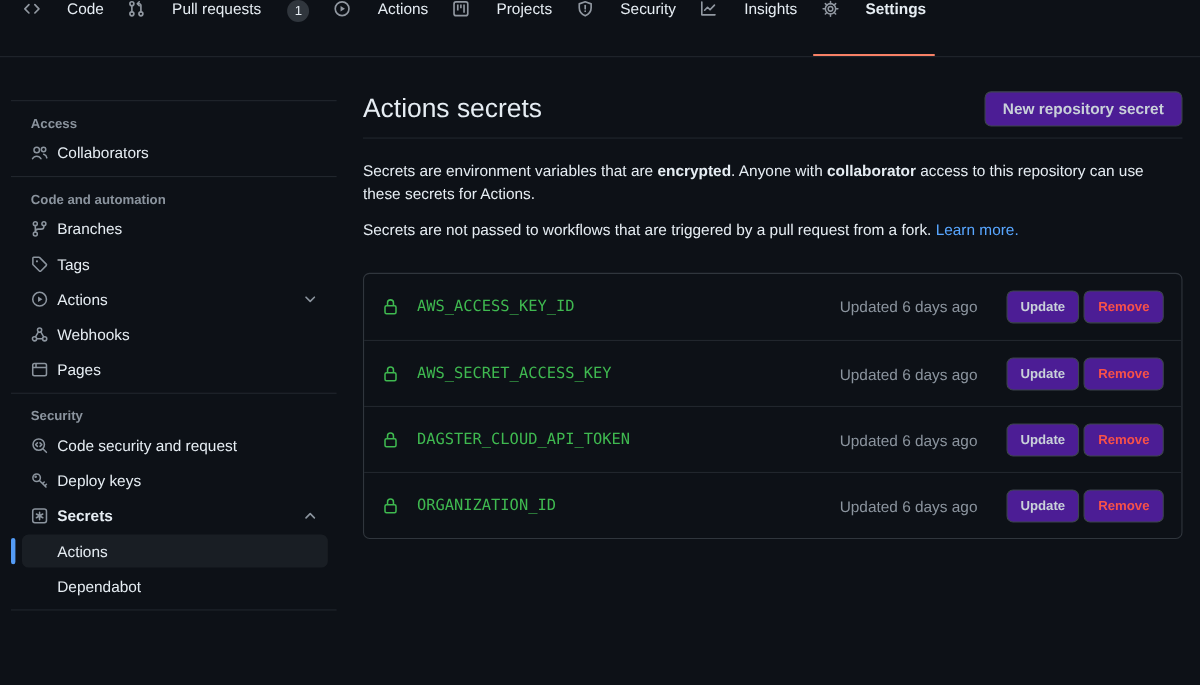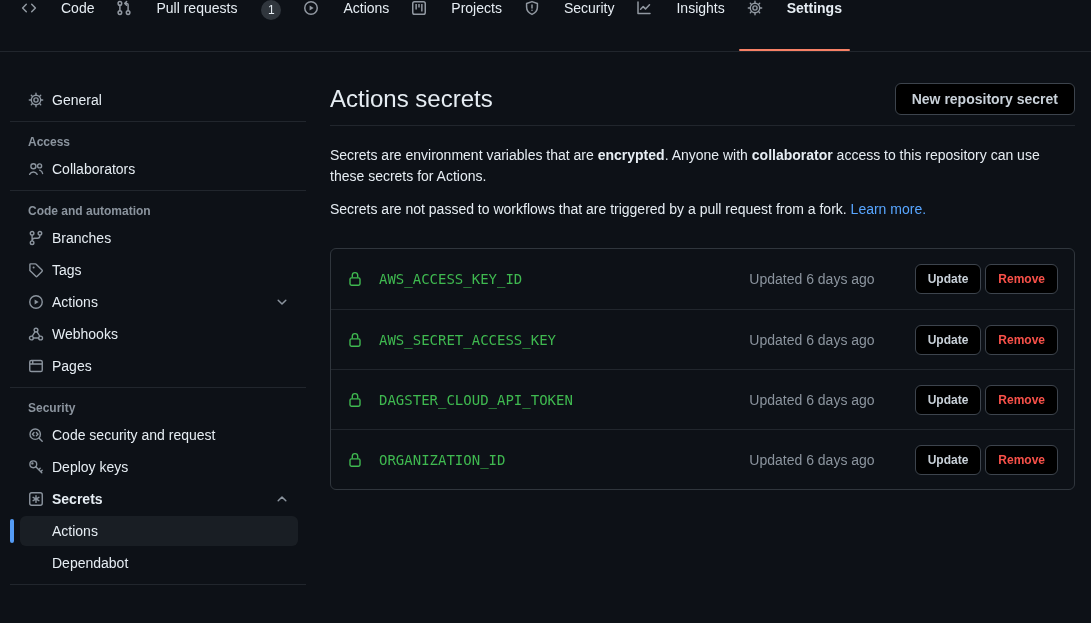--- a/index.html
+++ b/index.html
@@ -107,21 +107,21 @@
     align-items:center;
     justify-content:space-between;
     padding-bottom:10px;
     border-bottom:1px solid #21262d;
   }
   .page-title { font-size:24px; font-weight:400; line-height:32px; color:#e6edf3; }
   .btn {
     display:inline-flex;
     align-items:center;
     justify-content:center;
-    background:#000000;
+    background:#4c1d95;
     border:1px solid #3d444d;
     border-radius:6px;
     color:#c9d1d9;
     font-family:"Liberation Sans", sans-serif;
     font-weight:700;
     cursor:pointer;
   }
   .btn-primary-size { height:32px; padding:0 16px; font-size:14px; }
   .btn-sm { height:30px; padding:0 12px; font-size:12px; }
   .btn-danger { color:#f85149; }
@@ -144,21 +144,21 @@
   }
   .secret-row + .secret-row { border-top:1px solid #21262d; }
   .secret-row svg { color:#3fb950; flex:none; }
   .secret-name {
     font-family:"DejaVu Sans Mono", monospace;
     font-size:14px;
     color:#3fb950;
     margin-left:16px;
   }
   .row-spacer { flex:1; }
-  .updated { color:#8b949e; margin-right:40px; }
+  .updated { color:#8b949e; margin-right:26px; }
   .row-btns { display:flex; gap:4px; }
 </style>
 </head>
 <body>
 
 <header class="repo-nav">
   <div class="nav-tab">
     <svg width="16" height="16" viewBox="0 0 16 16" fill="none">
         <path d="M5.3 4.2 1.6 8l3.7 3.8M10.7 4.2 14.4 8l-3.7 3.8" stroke="currentColor" stroke-width="1.5" stroke-linecap="round" stroke-linejoin="round"></path>
       </svg>
@@ -211,28 +211,20 @@
         <circle cx="8" cy="8" r="4.7"></circle>
         <path d="M8 1.3v2M8 12.7v2M1.3 8h2M12.7 8h2M3.3 3.3l1.4 1.4M11.3 4.7l1.4-1.4M3.3 12.7l1.4-1.4M11.3 11.3l1.4 1.4"></path>
       </svg>
     <span>Settings</span>
   </div>
 </header>
 
 <div class="layout">
   <aside class="sidebar">
 
-    <div class="side-item">
-      <svg width="16" height="16" viewBox="0 0 16 16" fill="none" stroke="currentColor" stroke-width="1.4" stroke-linecap="round">
-          <circle cx="8" cy="8" r="2.1"></circle>
-          <circle cx="8" cy="8" r="4.7"></circle>
-          <path d="M8 1.3v2M8 12.7v2M1.3 8h2M12.7 8h2M3.3 3.3l1.4 1.4M11.3 4.7l1.4-1.4M3.3 12.7l1.4-1.4M11.3 11.3l1.4 1.4"></path>
-        </svg>
-      <span>General</span>
-    </div>
 
     <hr class="side-divider">
     <div class="section-title">Access</div>
 
     <div class="side-item">
       <svg width="16" height="16" viewBox="0 0 16 16" fill="none" stroke="currentColor" stroke-width="1.4" stroke-linecap="round">
           <circle cx="5.4" cy="5.3" r="2.5"></circle>
           <path d="M1.6 13.3a4.3 4.3 0 0 1 7.6 0"></path>
           <circle cx="11.6" cy="4.9" r="2"></circle>
           <path d="M11.7 9.2a4.2 4.2 0 0 1 2.9 3.3"></path>

